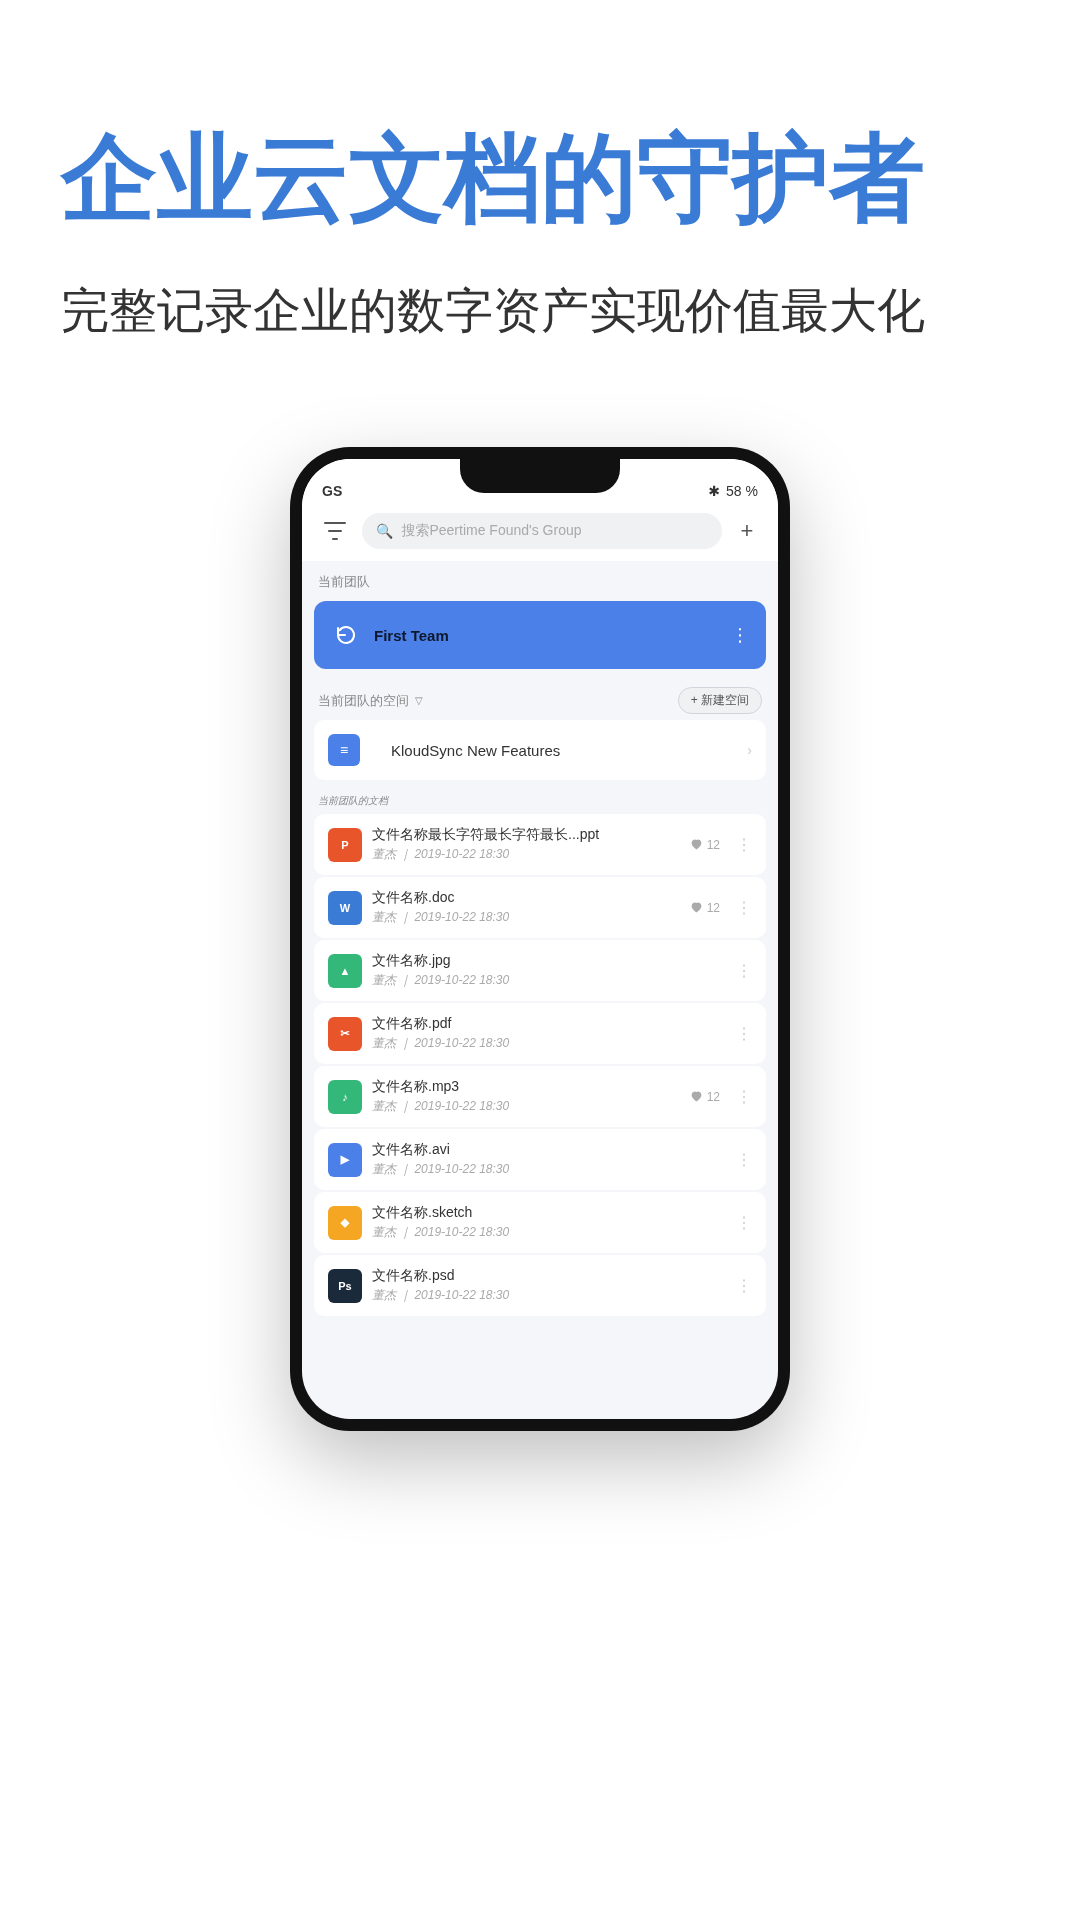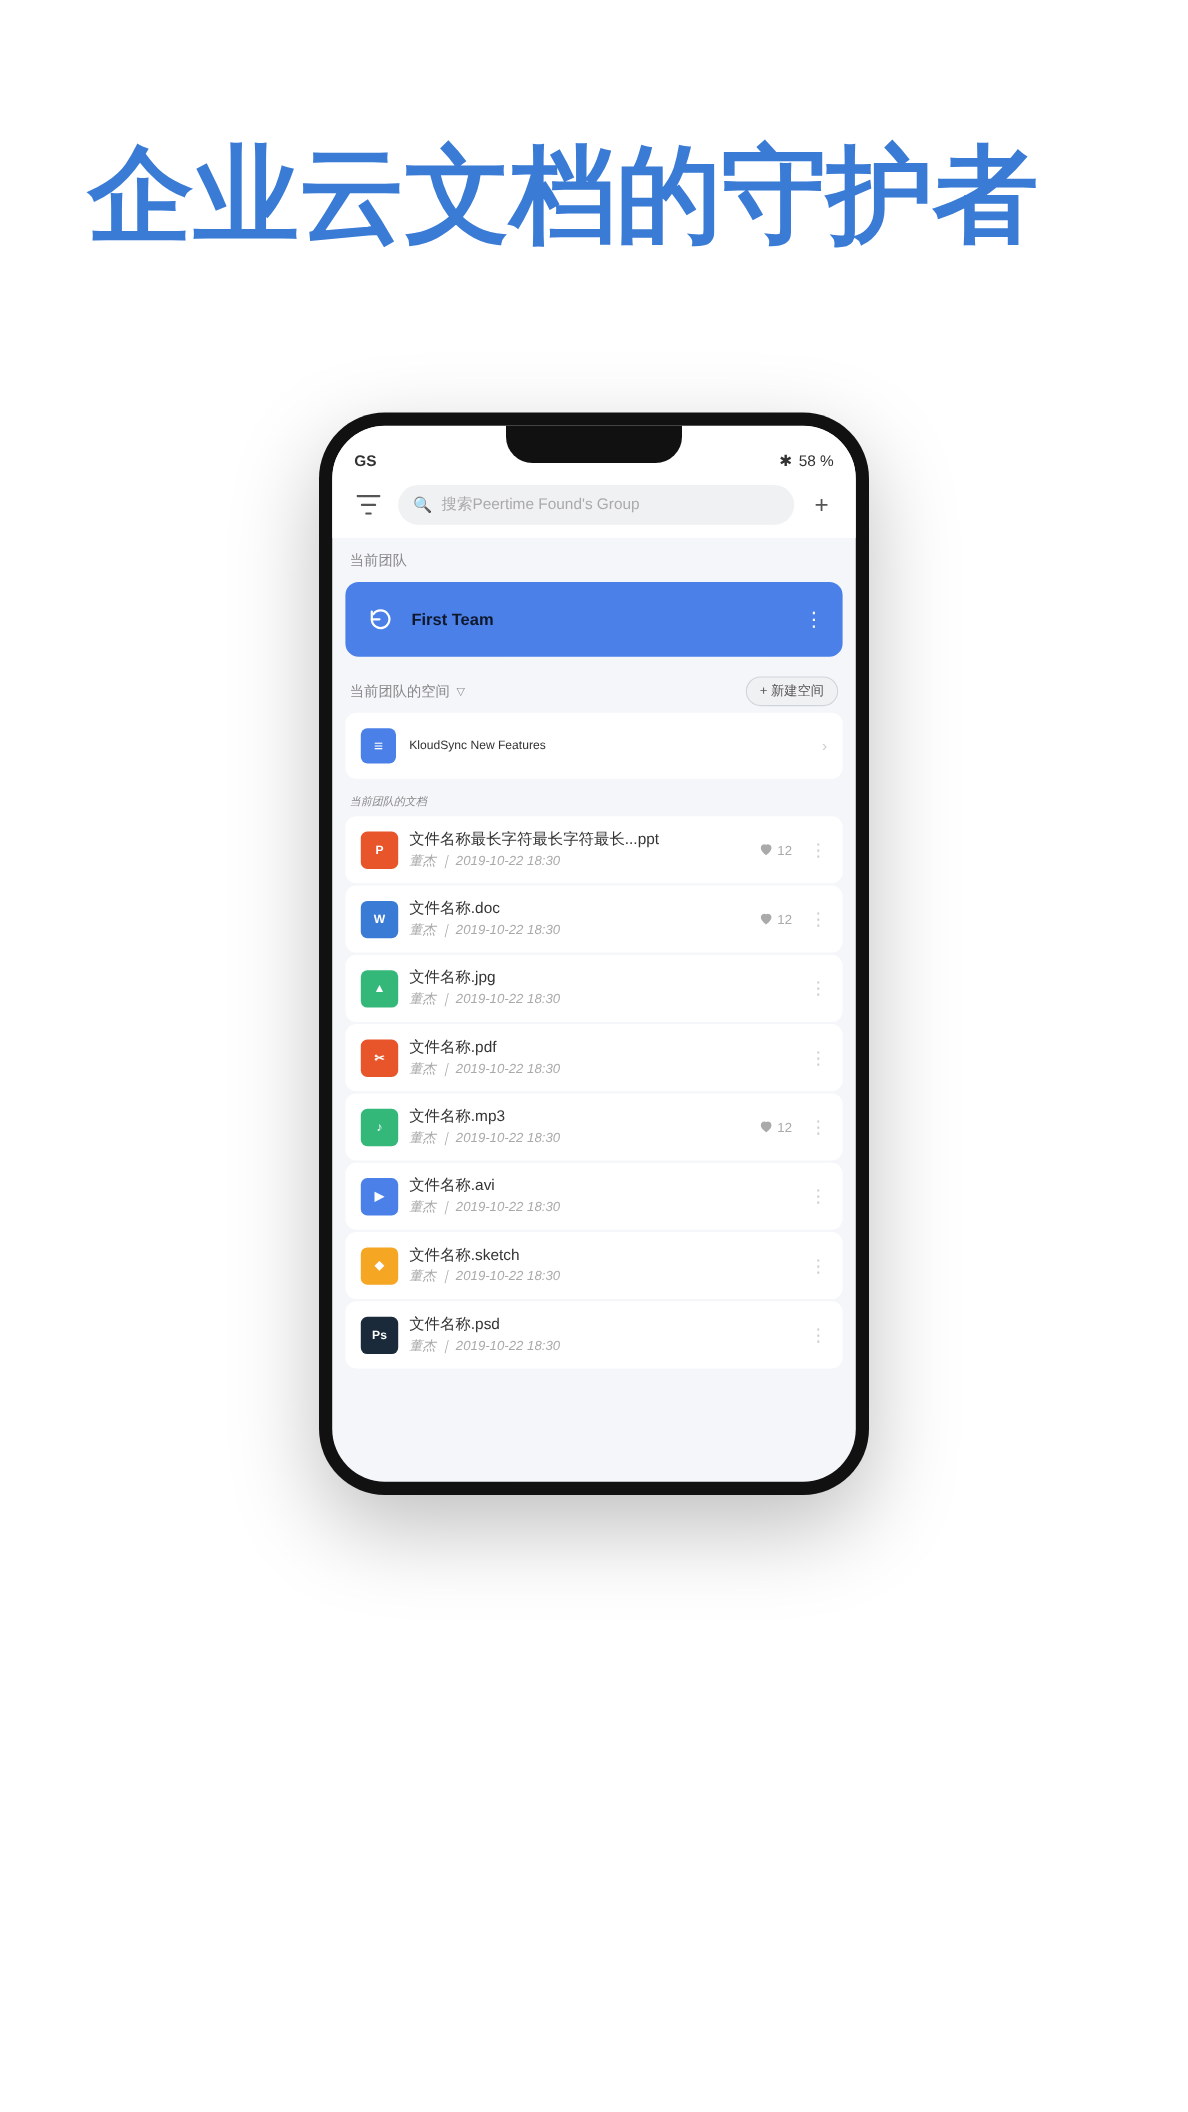--- a/index.html
+++ b/index.html
@@ -7,21 +7,21 @@
     body {
       width: 1080px;
       min-height: 1920px;
       background: #ffffff;
       font-family: -apple-system, "PingFang SC", "Microsoft YaHei", sans-serif;
       overflow-x: hidden;
     }
 
     
     .hero {
-      padding: 120px 80px 40px 80px;
+      padding: 120px 80px 40px 61px;
     }
     .hero-title {
       font-size: 96px;
       font-weight: 700;
       color: #3a7bd5;
       line-height: 1.2;
       margin-bottom: 40px;
     }
     .hero-subtitle {
       font-size: 48px;
@@ -208,22 +208,23 @@
       display: flex;
       align-items: center;
       justify-content: center;
       color: white;
       font-size: 14px;
       font-weight: 700;
       flex-shrink: 0;
     }
     .space-item-name {
       flex: 1;
-      font-size: 11px;
+      font-size: 15px;
       color: #333333;
+      margin-left: 19px;
     }
     .space-chevron { color: #cccccc; font-size: 14px; }
 
     
     .docs-label {
       font-size: 10px;
       color: #888888;
       padding: 12px 32px 6px 16px;
       font-style: italic;
     }
@@ -286,20 +287,21 @@
       font-size: 16px;
       flex-shrink: 0;
       padding-left: 6px;
     }
   </style>
 </head>
 <body>
 
 <div class="hero">
   <h1 class="hero-title">企业云文档的守护者</h1>
+  <p class="hero-subtitle">完整记录企业的数字资产实现价值最大化</p>
 </div>
 
 <div class="phone-wrapper">
   <div class="phone-outer">
     <div class="phone-notch"></div>
     <div class="phone-screen">
 
       <div class="status-bar">
         <span class="status-left">GS</span>
         <span class="status-right">

